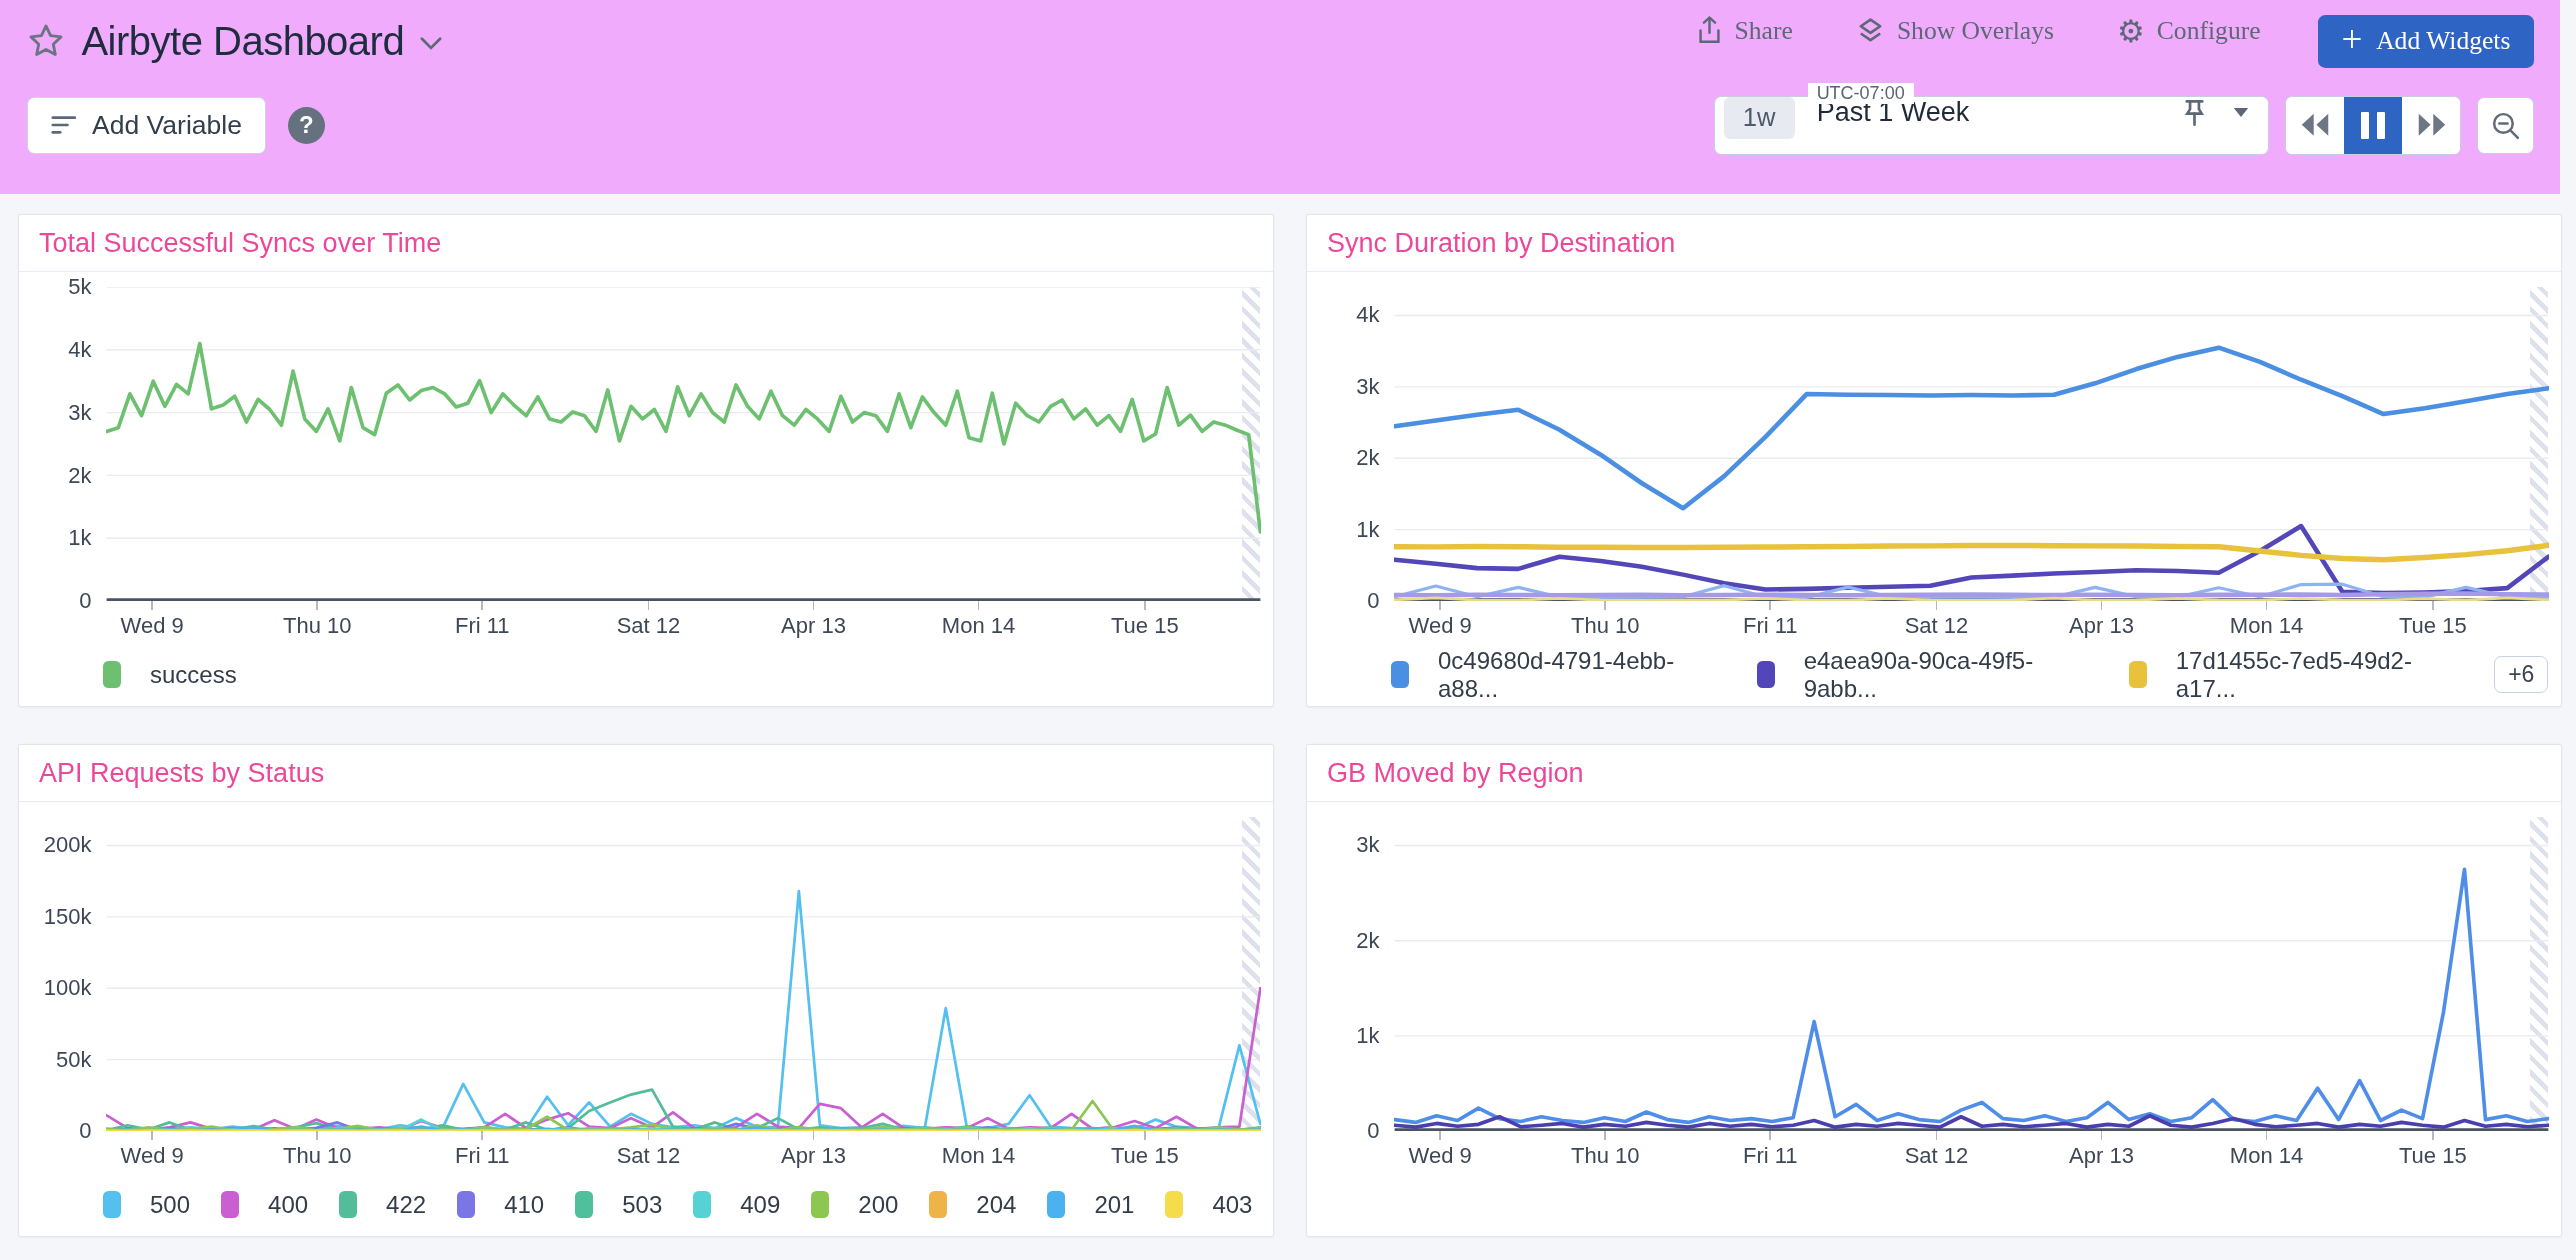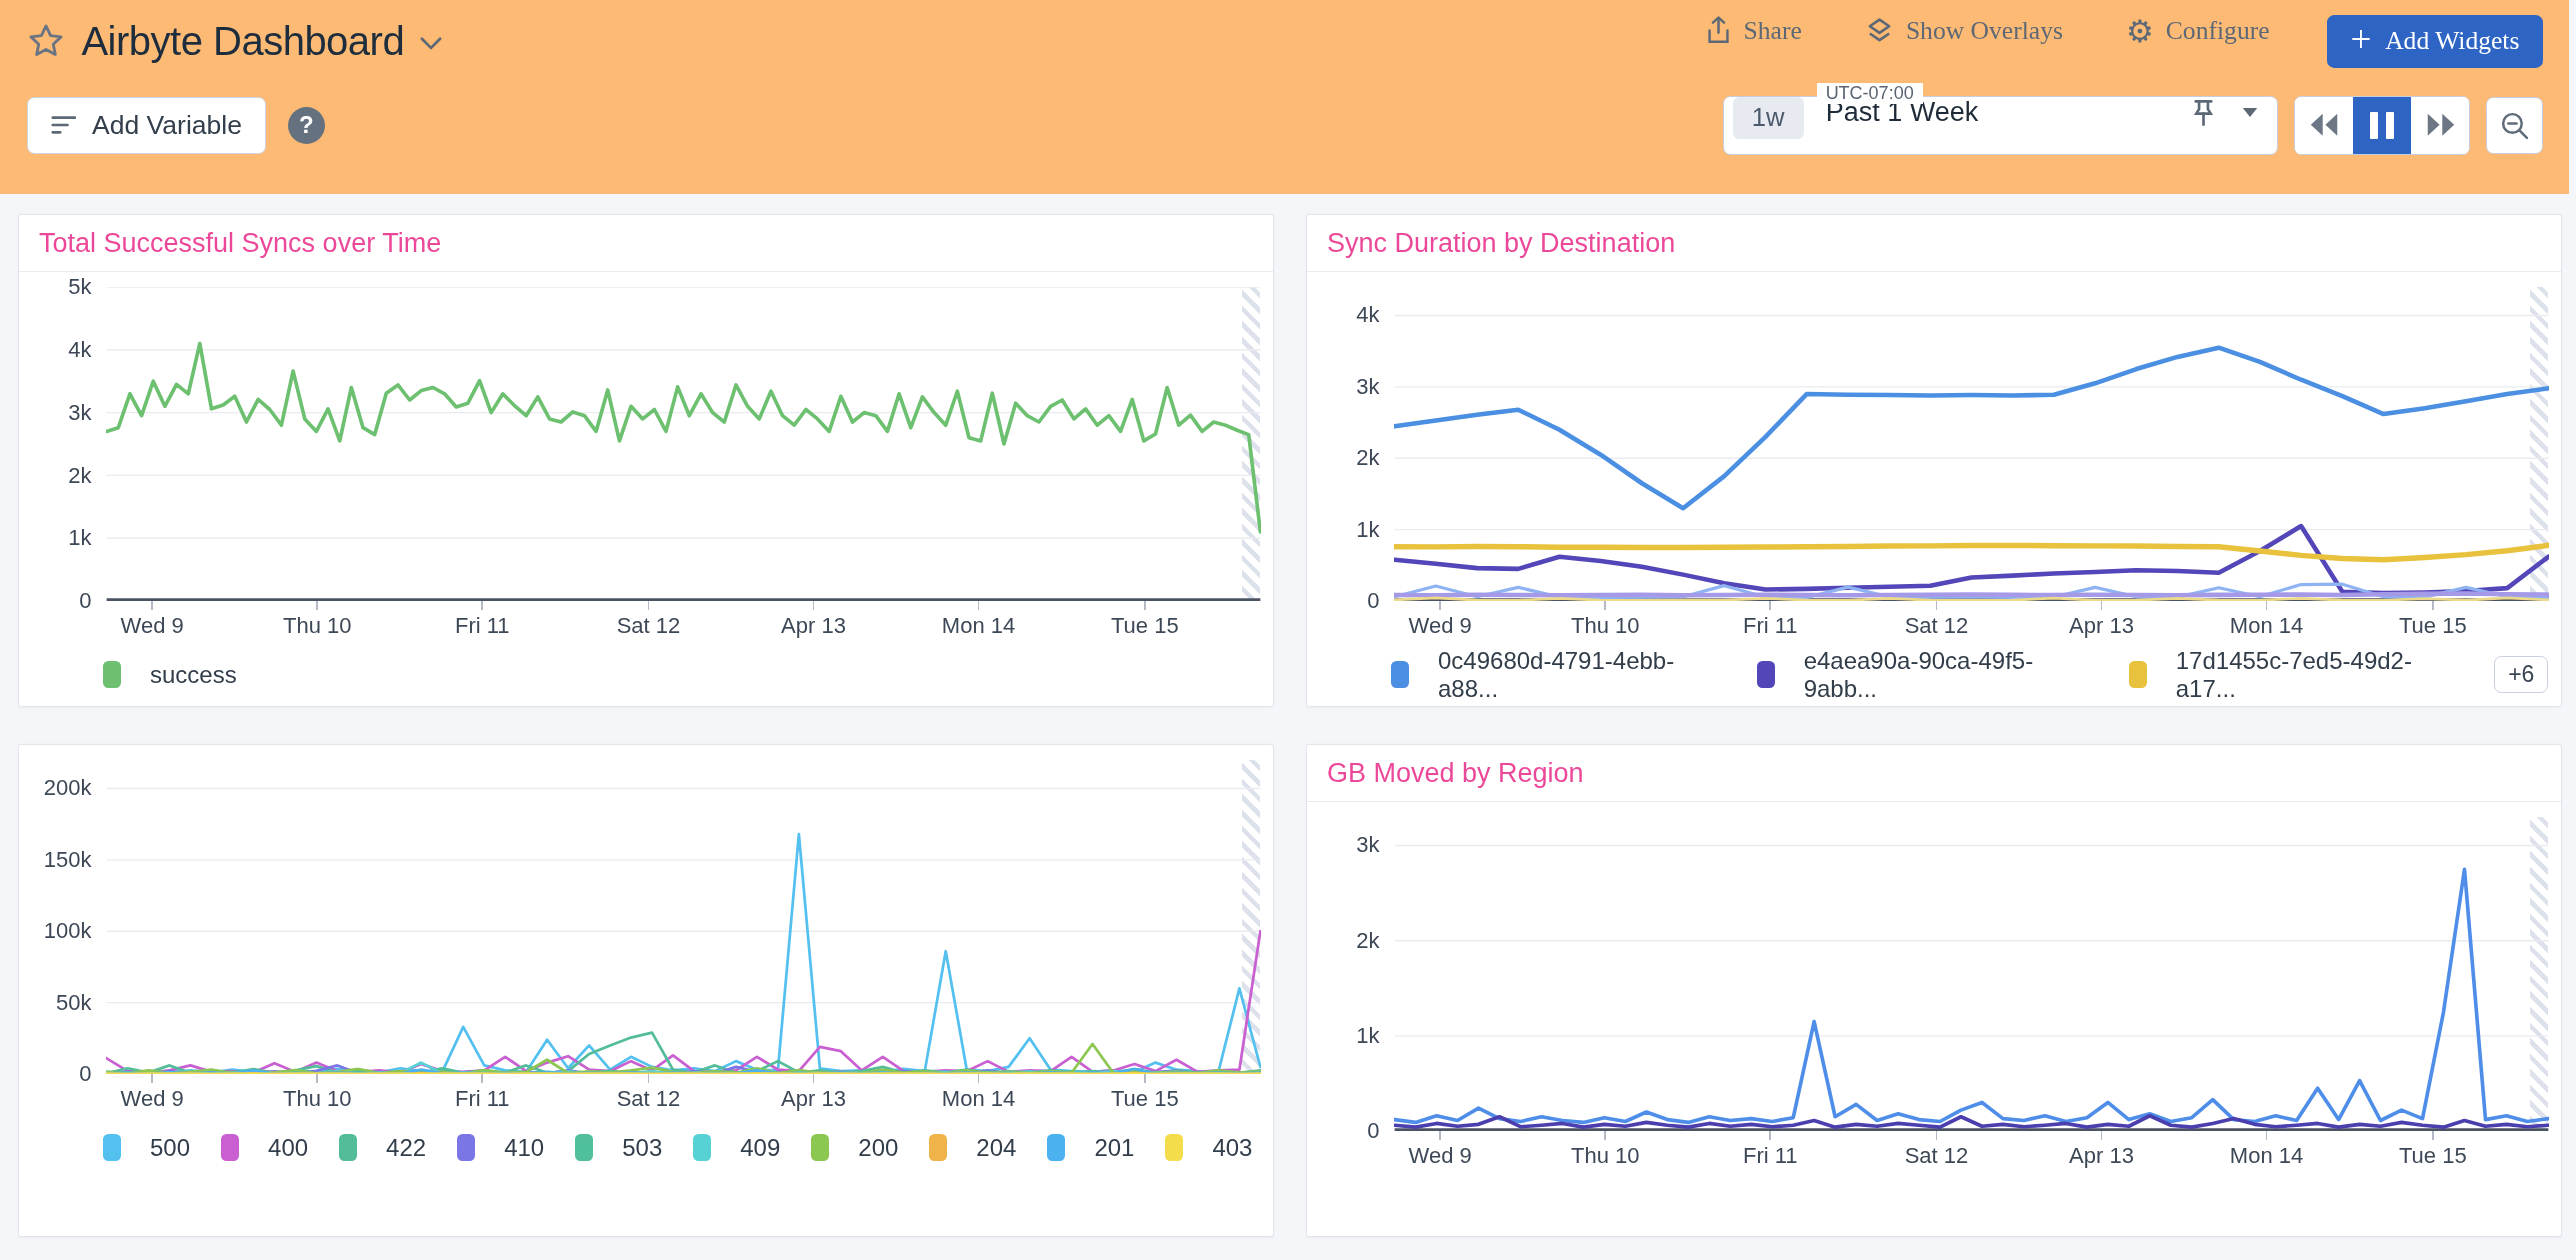--- a/index.html
+++ b/index.html
@@ -1,21 +1,21 @@
 <!DOCTYPE html>
 <html style="font-size:14.6px"><head>
 <meta charset="utf-8">
 <style>
   html,body{margin:0;padding:0;}
   body{
     width:2576px;height:1261px;position:relative;overflow:hidden;
     background:#f5f6fa;font-family:"Liberation Sans",sans-serif;color:#2b3949;
   }
   
-  .topbar{position:absolute;top:0;left:0;right:7px;height:194px;background:#fdba74;padding-left:20px;}
+  .topbar{position:absolute;top:0;left:0;right:16px;height:194px;background:#f0abfc;padding-left:20px;}
   .row1{position:absolute;top:11px;left:27px;right:25.6px;height:60px;display:flex;align-items:center;}
   .dash-title{font-size:40px;font-weight:500;color:#1e2d3d;margin:0 14.6px 0 16.4px;letter-spacing:-0.5px;}
   .toolbar{margin-left:auto;display:flex;align-items:flex-start;gap:51px;font-family:Liberation Serif, serif;}
   .tool{display:flex;align-items:center;gap:12px;color:#5d6876;font-size:25.6px;cursor:pointer;background:none;border:none;font-family:inherit;}
   .btn-primary{background:#2e65c4;color:#fff;font-size:25.6px;border:none;border-radius:7.3px;height:53px;
     padding:0 24px;display:flex;align-items:center;gap:13.7px;font-family:inherit;cursor:pointer;}
   .plus{font-size:37px;font-weight:500;line-height:1;margin-top:-3.7px;}
   .row2{position:absolute;top:95px;left:27px;right:25.6px;height:60px;display:flex;align-items:center;}
   .add-var{height:57px;border:0.9px solid #ccd3e2;border-radius:7.3px;background:#fff;display:flex;align-items:center;
     gap:15.5px;padding:0 23px;font-size:26.5px;color:#333e4c;font-family:inherit;cursor:pointer;}
@@ -278,20 +278,21 @@
           <div class="leg-item">
             <span class="swatch" style="background: rgb(232, 194, 61);"></span>
             <span>17d1455c-7ed5-49d2-a17...</span>
           </div>
           <span class="more-badge">+6</span>
         </div>
     </div>
   </section>
 
   <section class="panel">
+    <h2>API Requests by Status</h2>
     <div class="chart">
       <div class="chart-body">
         <div class="yaxis">
             <div class="ylab" style="top: 314px;">0</div>
             <div class="ylab" style="top: 243px;">50k</div>
             <div class="ylab" style="top: 171px;">100k</div>
             <div class="ylab" style="top: 100px;">150k</div>
             <div class="ylab" style="top: 28.6px;">200k</div>
           </div>
         <div class="plot">

